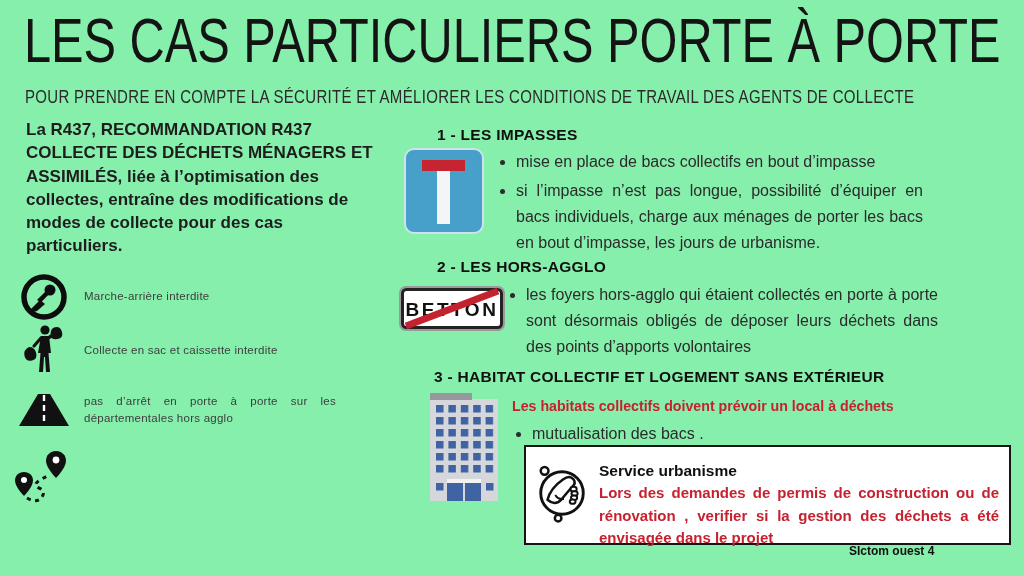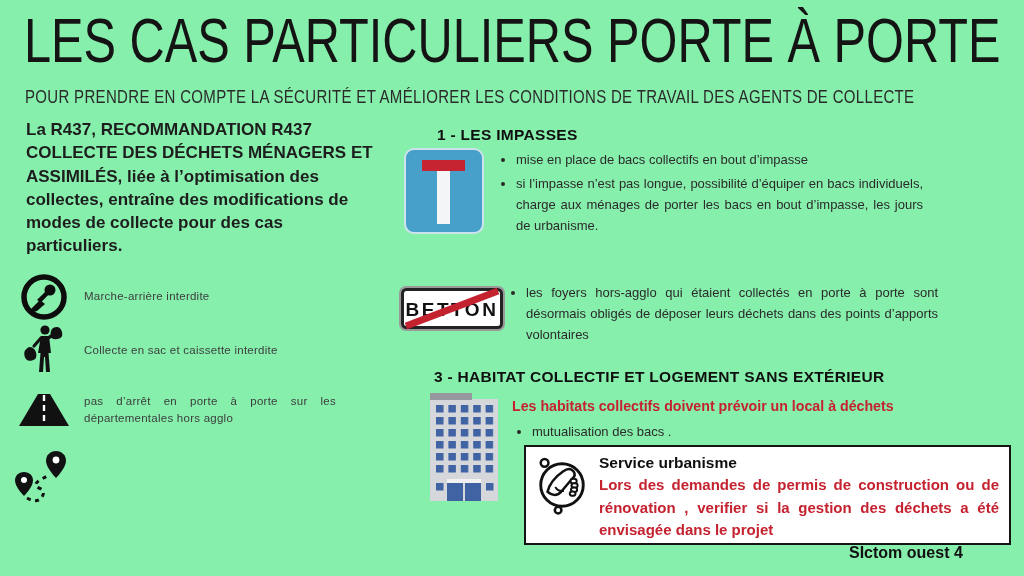--- a/index.html
+++ b/index.html
@@ -17,35 +17,35 @@
   .intro{position:absolute;left:26px;top:118px;width:354px;margin:0;font-size:17px;font-weight:700;
          line-height:1.37;color:#1d1d1d;}
   .rule{position:absolute;display:flex;align-items:center;gap:10px;}
   .rule .icon-box{width:60px;display:flex;justify-content:center;flex:0 0 60px;}
   .rule .rlabel{font-size:11.5px;color:#3d3d3d;letter-spacing:.25px;line-height:1.5;}
   .rule .rlabel.just{text-align:justify;}
 
   
   .sec-heading{position:absolute;margin:0;font-size:15.5px;font-weight:700;color:#0f0f0f;
          letter-spacing:.3px;white-space:nowrap;}
-  .bullets{position:absolute;margin:0;padding-left:17px;font-size:13px;line-height:1.62;
+  .bullets{position:absolute;margin:0;padding-left:17px;font-size:16px;line-height:1.62;
          color:#2b2b2b;}
   .bullets li{text-align:justify;margin-bottom:3px;}
   .abs{position:absolute;}
   .highlight-red{position:absolute;margin:0;font-size:14.2px;font-weight:700;color:#c52230;
          white-space:nowrap;}
 
   
   .callout{position:absolute;left:524px;top:445px;width:487px;height:100px;box-sizing:border-box;
-         border:2.5px solid #151515;background:#fff;display:flex;gap:8px;padding:6px 10px 6px 7px;}
+         border:2.5px solid #151515;background:#fff;display:flex;gap:8px;padding:14px 10px 6px 7px;}
   .callout .c-icon{flex:0 0 58px;}
   .callout .c-title{font-size:15.5px;font-weight:700;color:#0f0f0f;margin:1px 0 2px 0;}
   .callout .c-text{font-size:15px;font-weight:700;color:#c52230;line-height:1.5;text-align:justify;margin:0;}
 
-  .footer-credit{position:absolute;left:849px;top:544px;font-size:16px;font-weight:700;color:#111;
+  .footer-credit{position:absolute;left:849px;top:544px;font-size:12px;font-weight:700;color:#111;
          white-space:nowrap;}
 </style>
 </head>
 <body>
 
 <div class="slide">
 
   <h1 class="title">LES CAS PARTICULIERS PORTE À PORTE</h1>
   <div class="subtitle">POUR PRENDRE EN COMPTE LA SÉCURITÉ ET AMÉLIORER LES CONDITIONS DE TRAVAIL DES AGENTS DE COLLECTE</div>
 
@@ -105,20 +105,21 @@
       <rect x="1" y="1" width="78" height="84" rx="9" fill="#46a0ca" stroke="#cfe2ee" stroke-width="2"></rect>
       <rect x="33" y="23" width="13" height="53" fill="#f3f5f6"></rect>
       <rect x="18" y="12" width="43" height="11" fill="#c62430"></rect>
     </svg>
   </span>
   <ul class="bullets" style="left:499px;top:149px;width:407px;">
     <li>mise en place de bacs collectifs en bout d’impasse</li>
     <li>si l’impasse n’est pas longue, possibilité d’équiper en bacs individuels, charge aux ménages de porter les bacs en bout d’impasse, les jours de urbanisme.</li>
   </ul>
 
+  <h2 class="sec-heading" style="left:437px;top:258px;">2 - LES HORS-AGGLO</h2>
   <span class="abs" style="left:399px;top:286px;">
     <svg width="106" height="45" viewBox="0 0 106 45">
       <rect x="2" y="2" width="102" height="41" rx="5" fill="#ffffff" stroke="#9a9a9a" stroke-width="4"></rect>
       <rect x="3.5" y="3.5" width="99" height="38" rx="4" fill="#ffffff" stroke="#232323" stroke-width="3"></rect>
       <text x="53" y="30" text-anchor="middle" font-size="19" font-weight="bold" letter-spacing="2.5" fill="#111" font-family="Liberation Sans, sans-serif">BETTON</text>
       <line x1="7" y1="40" x2="99" y2="5" stroke="#c52230" stroke-width="7"></line>
     </svg>
   </span>
   <ul class="bullets" style="left:509px;top:282px;width:412px;">
     <li>les foyers hors-agglo qui étaient collectés en porte à porte sont désormais obligés de déposer leurs déchets dans des points d’apports volontaires</li>

